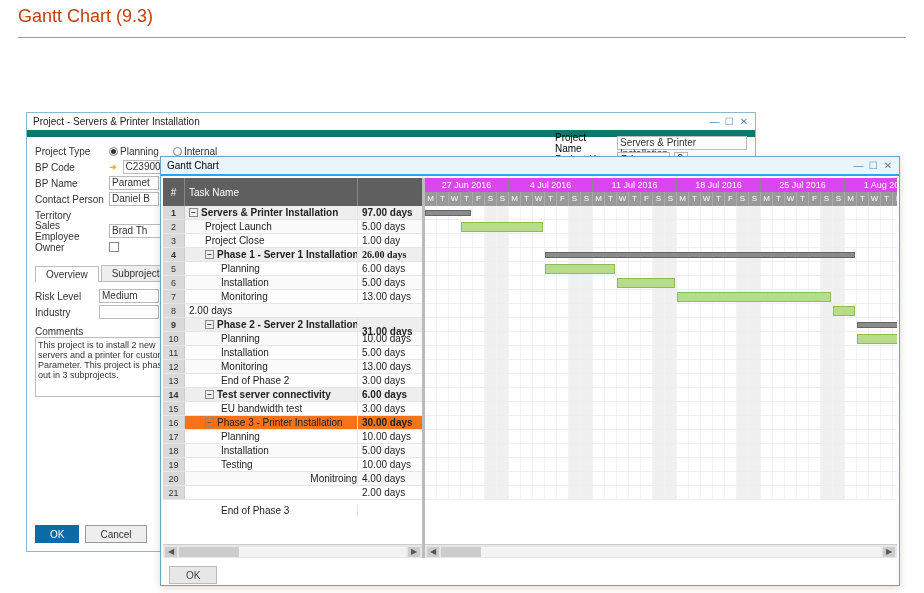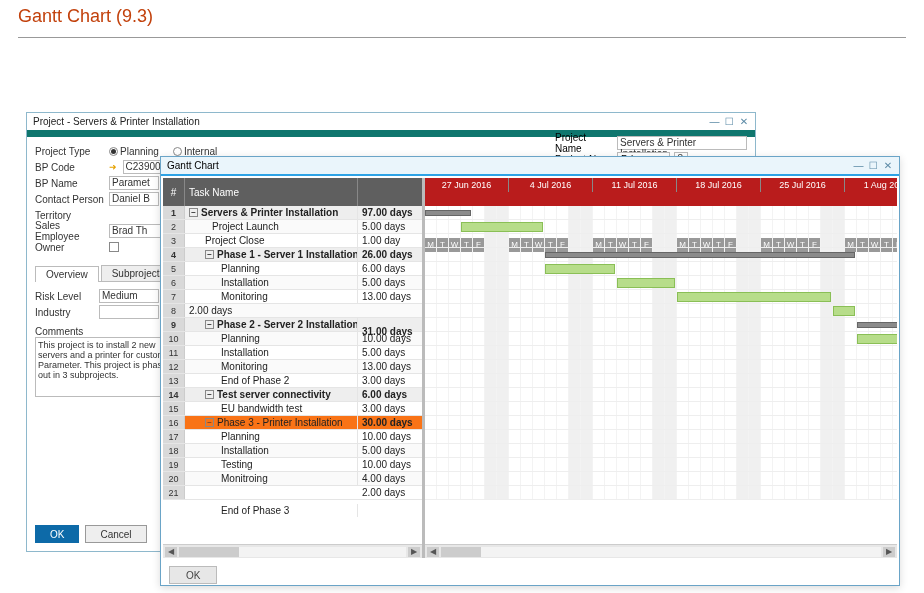--- a/index.html
+++ b/index.html
@@ -199,25 +199,24 @@
   .hdr-cell {
     display:flex; align-items:center; padding:0 4px;
     border-right:1px solid #888;
   }
   .hdr-cell.num { width:22px; justify-content:center; }
   .hdr-cell.name { flex:1; }
   .hdr-cell.dur { width:64px;margin-top:44px; }
   .timeline-header {
     display:flex;
     flex-direction:column;
-    background:#b91c1c;
+    background:#d946ef;
     color:#fff;
     font-size:9px;
     height:28px;
-    gap:46px;
   }
   .timeline-header .weeks {
     display:flex;
     height:14px;
   }
   .timeline-header .weeks .wk {
     width:84px;
     text-align:center;
     border-right:1px solid #888;
     line-height:14px;
@@ -470,39 +469,39 @@
           <div class="task-row summary">
             <div class="num-cell">1</div>
             <div class="name-cell" style="padding-left: 4px;">
               <span class="expander">−</span>
               <span>Servers &amp; Printer Installation</span>
             </div>
             <div class="dur-cell" style="font-weight: bold;">97.00 days</div>
           </div>
           <div class="task-row">
             <div class="num-cell">2</div>
-            <div class="name-cell" style="padding-left: 20px; margin-left: 7px;">
+            <div class="name-cell" style="padding-left: 20px;">
               <span>Project Launch</span>
             </div>
             <div class="dur-cell">5.00 days</div>
           </div>
           <div class="task-row">
             <div class="num-cell">3</div>
             <div class="name-cell" style="padding-left: 20px;">
               <span>Project Close</span>
             </div>
             <div class="dur-cell">1.00 day</div>
           </div>
           <div class="task-row summary">
             <div class="num-cell">4</div>
             <div class="name-cell" style="padding-left: 20px;">
               <span class="expander">−</span>
               <span>Phase 1 - Server 1 Installation</span>
             </div>
-            <div class="dur-cell" style="font-weight: bold;">26.00 days</div>
+            <div class="dur-cell" style="font-weight: bold; font-family: Liberation Serif, serif;">26.00 days</div>
           </div>
           <div class="task-row">
             <div class="num-cell">5</div>
             <div class="name-cell" style="padding-left: 36px;">
               <span>Planning</span>
             </div>
             <div class="dur-cell">6.00 days</div>
           </div>
           <div class="task-row">
             <div class="num-cell">6</div>
@@ -597,21 +596,21 @@
           </div>
           <div class="task-row">
             <div class="num-cell">19</div>
             <div class="name-cell" style="padding-left: 36px;">
               <span>Testing</span>
             </div>
             <div class="dur-cell">10.00 days</div>
           </div>
           <div class="task-row">
             <div class="num-cell">20</div>
-            <div class="name-cell" style="padding-left: 36px;">
+            <div class="name-cell" style="padding-left: 36px; justify-content: flex-end;">
               <span>Monitroing</span>
             </div>
             <div class="dur-cell">4.00 days</div>
           </div>
           <div class="task-row">
             <div class="num-cell">21</div>
             <div class="name-cell" style="padding-left: 36px; margin-top: 36px;">
               <span>End of Phase 3</span>
             </div>
             <div class="dur-cell">2.00 days</div>

